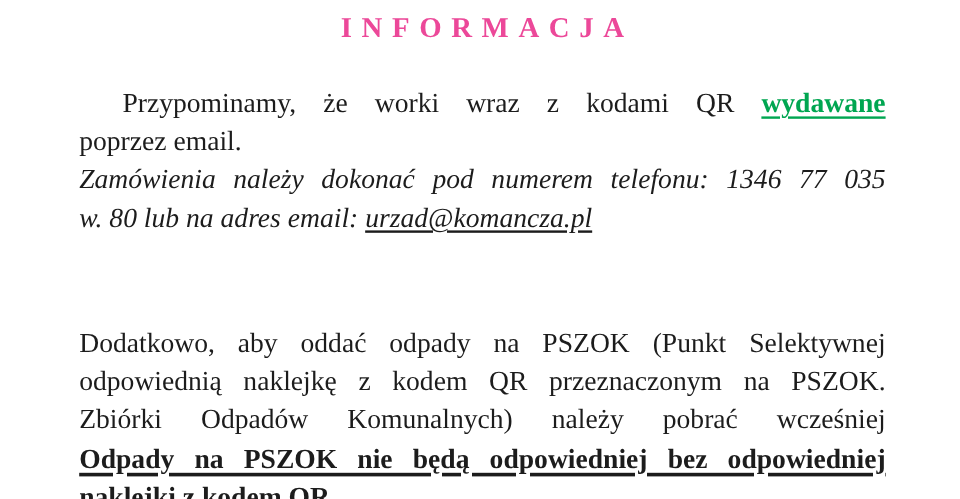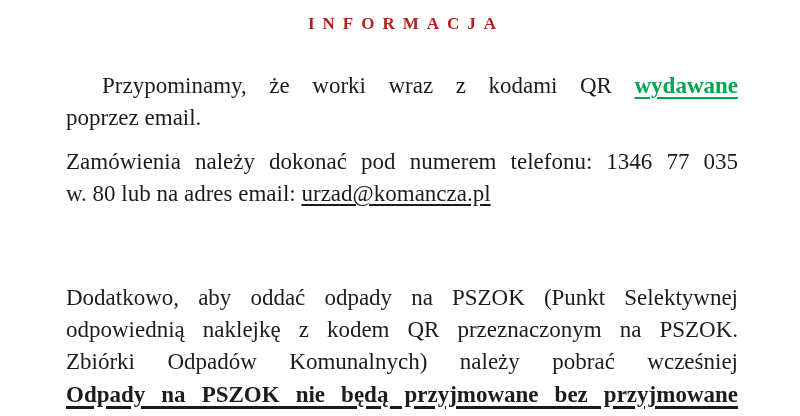--- a/index.html
+++ b/index.html
@@ -11,32 +11,32 @@
     font-family: "Liberation Serif", "DejaVu Serif", serif;
     color: #1c1c1c;
   }
   .doc {
     padding: 0 62px 0 66px;
   }
   .title {
     margin-top: 8px;
     padding-left: 8px; 
     text-align: center;
-    color: #b91c1c;
+    color: #ec4899;
     font-weight: bold;
-    font-size: 17px;
+    font-size: 24px;
     line-height: 32px;
     letter-spacing: 8px;
   }
   .para {
     font-size: 23px;
     line-height: 32px;
   }
   .p-reminder { margin-top: 30px; }
-  .p-orders   { margin-top: 12px; }
+  .p-orders   { margin-top: 0; font-style: italic; }
   .p-pszok    { margin-top: 72px; }
   .p-warning  { margin-top: 1px; }
   .line { min-height: 32px; }
   .line.justify {
     text-align: justify;
     text-align-last: justify;
   }
   .line.indent { padding-left: 36px; }
   .seg-normal { }
   .seg-accent {
@@ -72,17 +72,17 @@
       <div class="para p-orders">
         <div class="line justify"><span class="seg-normal">Zamówienia należy dokonać pod numerem telefonu: 1346 77 035</span></div>
         <div class="line"><span class="seg-normal">w. 80 lub na adres email: </span><span class="seg-underline">urzad@komancza.pl</span></div>
       </div>
       <div class="para p-pszok">
         <div class="line justify"><span class="seg-normal">Dodatkowo, aby oddać odpady na PSZOK (Punkt Selektywnej</span></div>
         <div class="line justify"><span class="seg-normal">odpowiednią naklejkę z kodem QR przeznaczonym na PSZOK.</span></div>
         <div class="line justify"><span class="seg-normal">Zbiórki Odpadów Komunalnych) należy pobrać wcześniej</span></div>
       </div>
       <div class="para p-warning">
-        <div class="line justify"><span class="seg-warning">Odpady na PSZOK nie będą przyjmowane bez przyjmowane</span></div>
+        <div class="line justify"><span class="seg-warning">Odpady na PSZOK nie będą odpowiedniej bez odpowiedniej</span></div>
         <div class="line"><span class="seg-warning">naklejki z kodem QR.</span></div>
       </div>
     </div>
 </div>
 
 </body></html>

